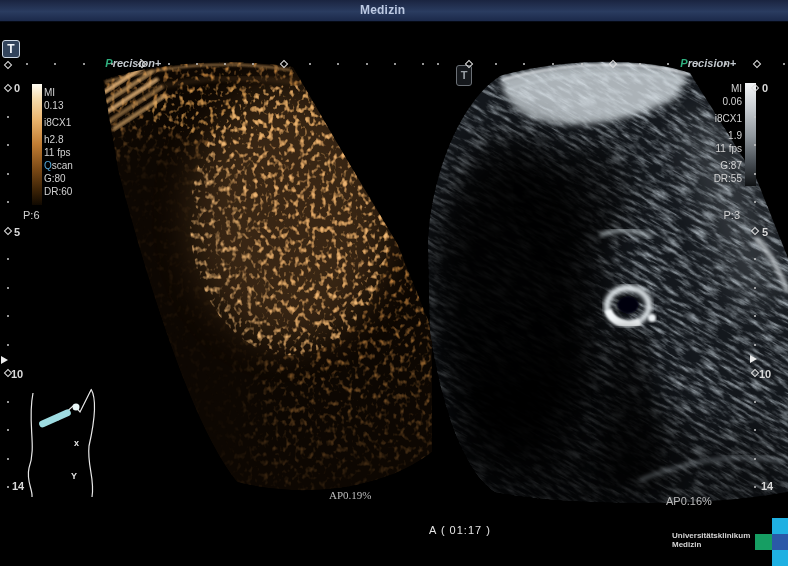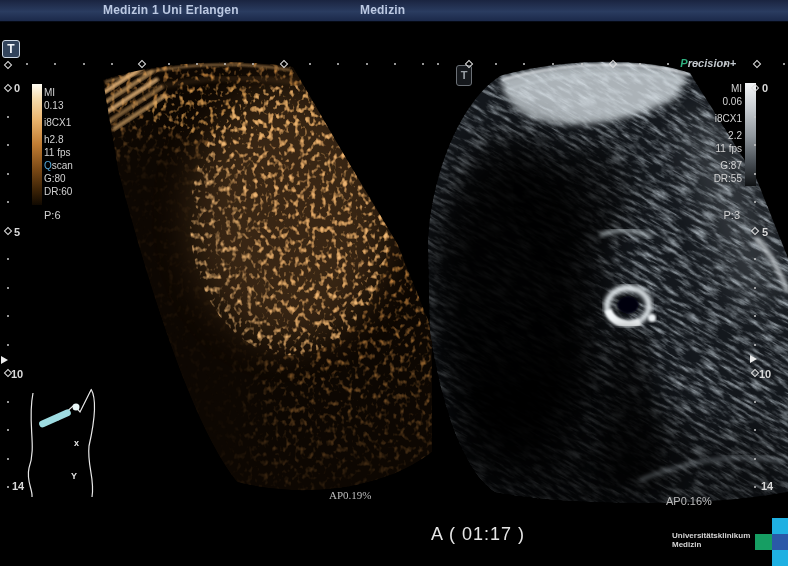--- a/index.html
+++ b/index.html
@@ -34,35 +34,34 @@
     background:linear-gradient(180deg,#f4f6f8 0%,#c7ccd1 25%,#8f969c 52%,#474d53 78%,#0e1012 100%);}
   
   .dot{position:absolute;width:2px;height:2px;background:#c9c9c9;border-radius:50%;}
   .dmark{position:absolute;width:4px;height:4px;border:1px solid #dedede;transform:rotate(45deg);background:transparent;}
   .depth{position:absolute;color:#dadada;font-size:11px;font-weight:bold;}
   .fa{position:absolute;width:0;height:0;border-top:4px solid transparent;border-bottom:4px solid transparent;
       border-left:7px solid #ededed;}
   
   .ap{position:absolute;color:#bdbdbd;font-size:11px;}
   
-  .timer{position:absolute;left:397px;top:524px;width:162px;text-align:center;color:#e6e6e6;
-         font-size:18px;letter-spacing:1px;}
+  .timer{position:absolute;left:379px;top:524px;width:162px;text-align:center;color:#e6e6e6;
+         font-size:11px;letter-spacing:1px;}
   .logotxt{position:absolute;left:672px;top:531px;color:#d4d4d4;font-size:8px;line-height:9px;font-weight:bold;}
   .sq{position:absolute;}
   .bodylabel{position:absolute;color:#e6e6e6;font-size:9px;font-weight:bold;}
   svg.scene{position:absolute;left:0;top:0;pointer-events:none;}
   .ovl{position:absolute;left:0;top:0;width:788px;height:566px;}
 </style>
 </head>
 <body>
 
 <div class="screen">
 
   <div class="hdr">
-    <div class="lbl inst">Medizin 1 Uni Erlangen</div>
     <div class="lbl preset">Medizin</div>
   </div>
 
   <svg class="scene" width="788" height="566" viewBox="0 0 788 566">
     <defs>
       <filter id="spkL" x="-20%" y="-20%" width="140%" height="140%">
         <feTurbulence type="fractalNoise" baseFrequency="0.19 0.15" numOctaves="2" seed="11" result="n"></feTurbulence>
         <feColorMatrix in="n" type="matrix" values="0 0 0 0 0  0 0 0 0 0  0 0 0 0 0  3 0 0 0 -1.55" result="a"></feColorMatrix>
         <feComposite in="SourceGraphic" in2="a" operator="in"></feComposite>
       </filter>
@@ -164,44 +163,47 @@
       </g>
       <circle cx="76" cy="407" r="3.5" fill="#eaf7f8" stroke="none"></circle>
     </g>
   </svg>
 
   <div class="ovl">
 
     <div class="ticon bright">T</div>
     <div class="ticon dim">T</div>
 
+    <div class="t precision" style="left:87px;top:44px;">
+      <span class="p">P</span><span>recision+</span>
+    </div>
     <div class="t precision" style="left:662px;top:44px;">
       <span class="p">P</span><span>recision+</span>
     </div>
 
     <div class="cbar left"></div>
     <div class="cbar right"></div>
 
     <div class="params" style="left:44px;top:86px;">
       <div>MI</div>
       <div>0.13</div>
       <div class="gap">i8CX1</div>
       <div class="gap">h2.8</div>
       <div>11 fps</div>
       <div class="qscan"><span class="q">Q</span><span>scan</span></div>
       <div>G:80</div>
       <div>DR:60</div>
     </div>
-    <div class="t" style="left:44px;top:209px;">P:6</div>
+    <div class="t" style="left:23px;top:209px;">P:6</div>
 
     <div class="params rgt" style="right:46px;top:82px;">
       <div>MI</div>
       <div>0.06</div>
       <div class="gap">i8CX1</div>
-      <div class="gap">2.2</div>
+      <div class="gap">1.9</div>
       <div>11 fps</div>
       <div class="gap">G:87</div>
       <div>DR:55</div>
     </div>
     <div class="t" style="left:705px;top:209px;width:35px;text-align:right;">P:3</div>
 
     <div class="depth" style="left:14px;top:82px;">0</div>
     <div class="depth" style="left:14px;top:226px;">5</div>
     <div class="depth" style="left:11px;top:368px;">10</div>
     <div class="depth" style="left:12px;top:480px;">14</div>

